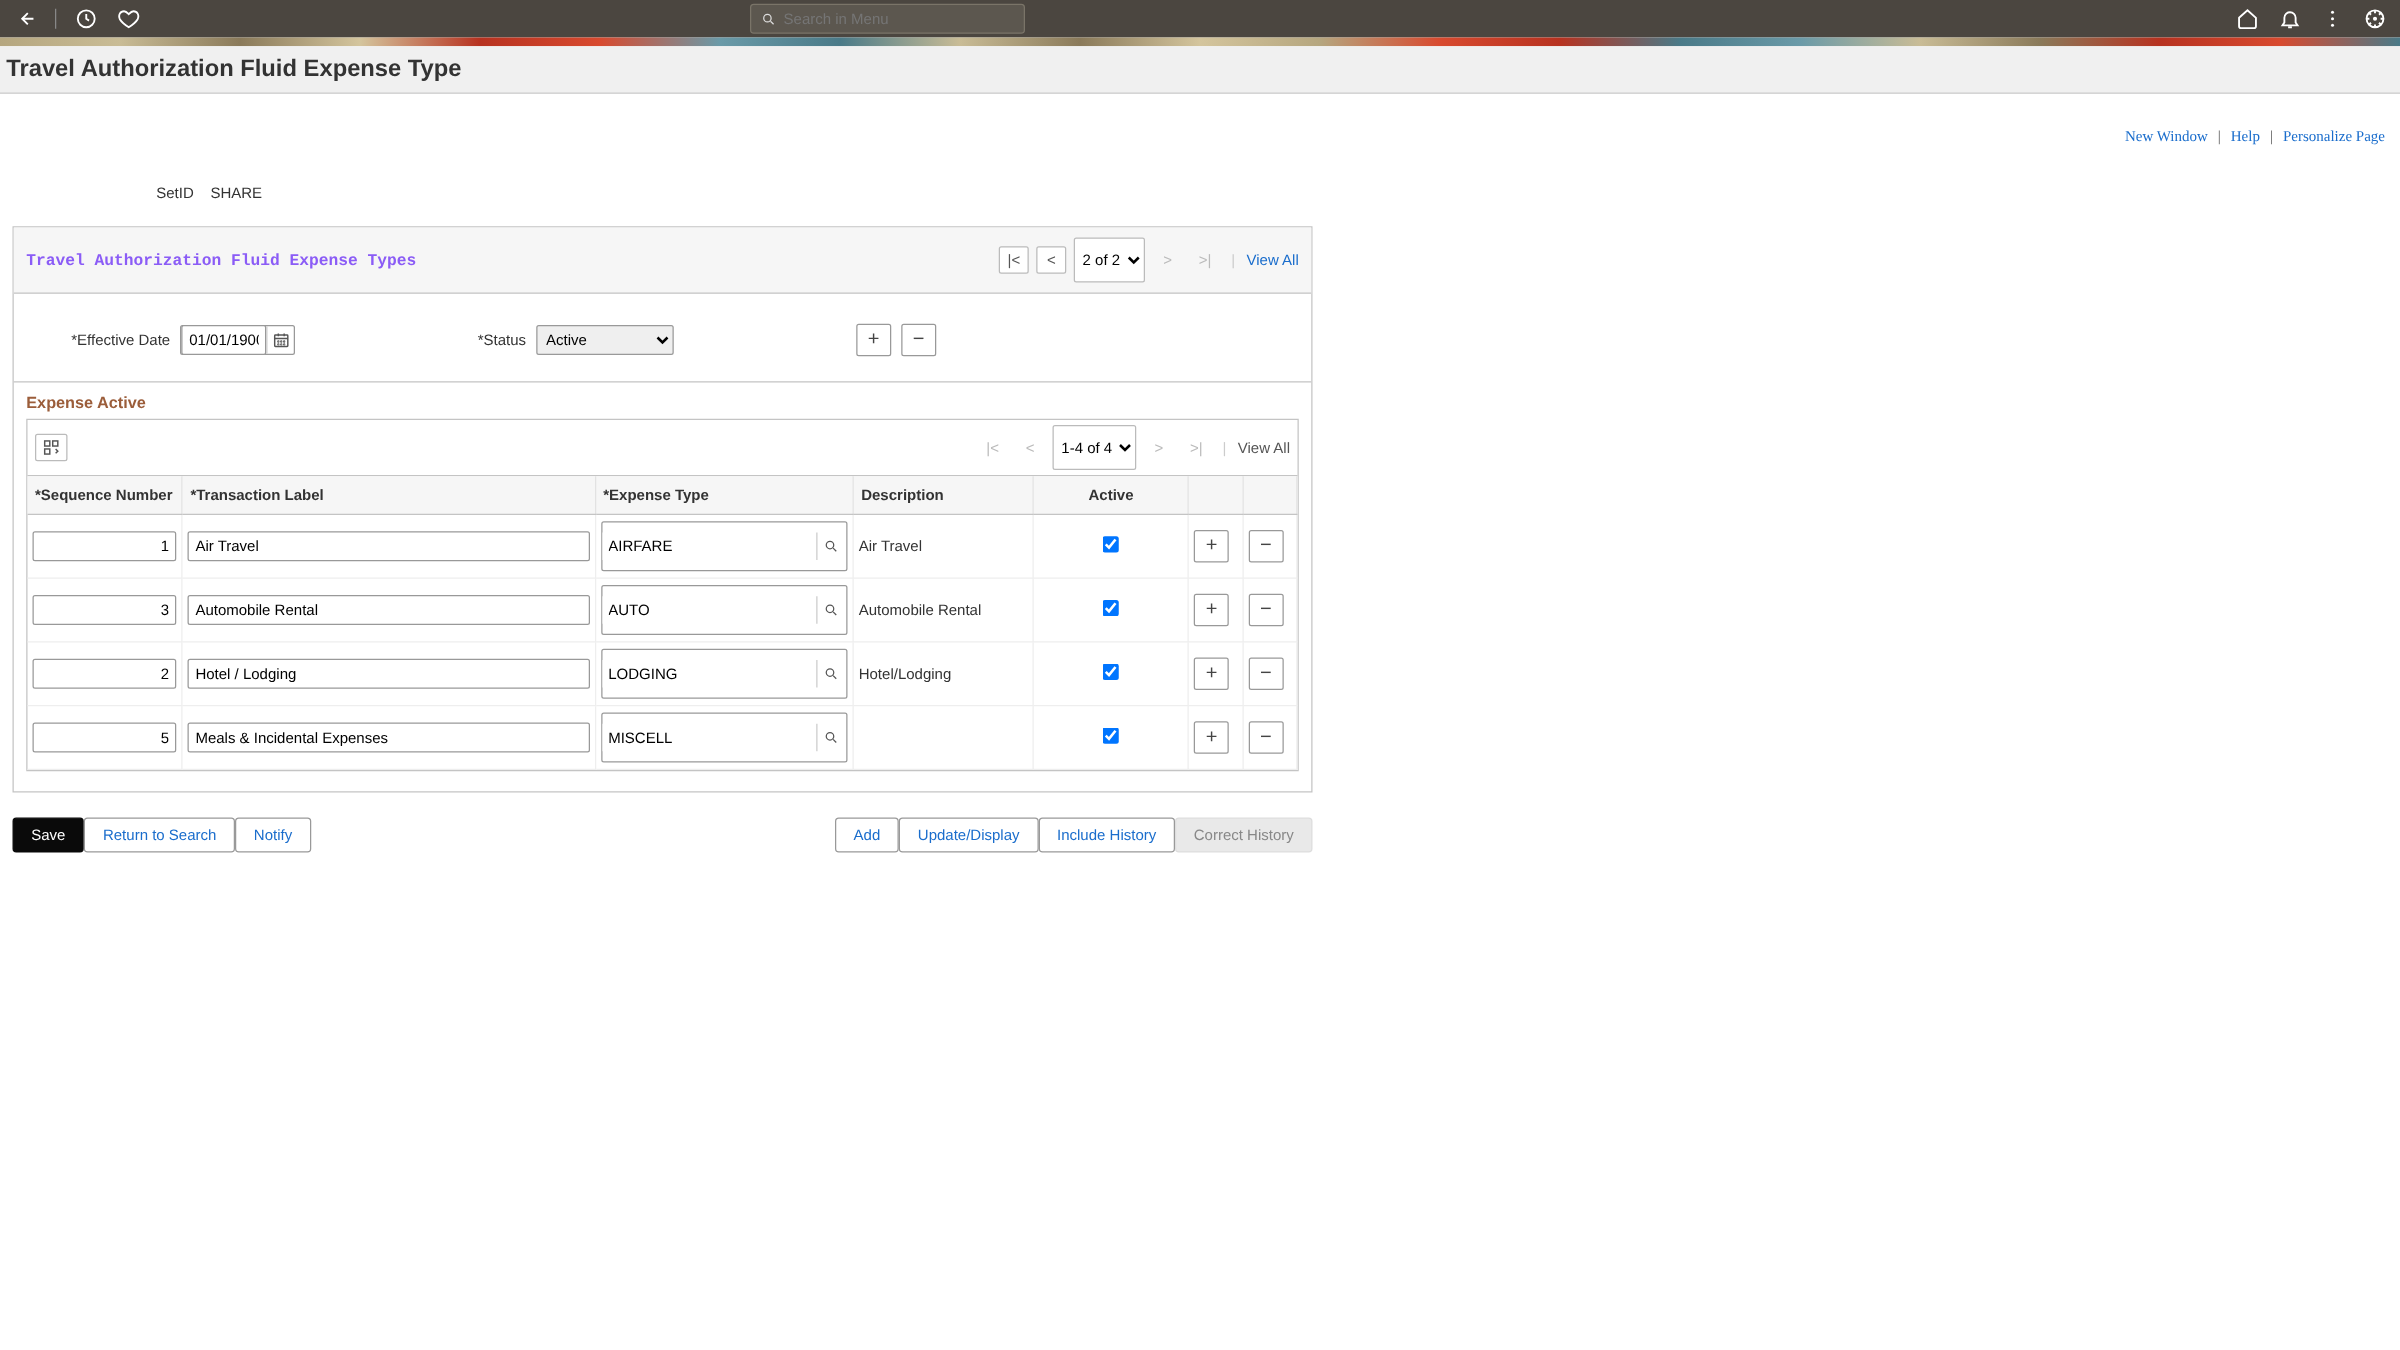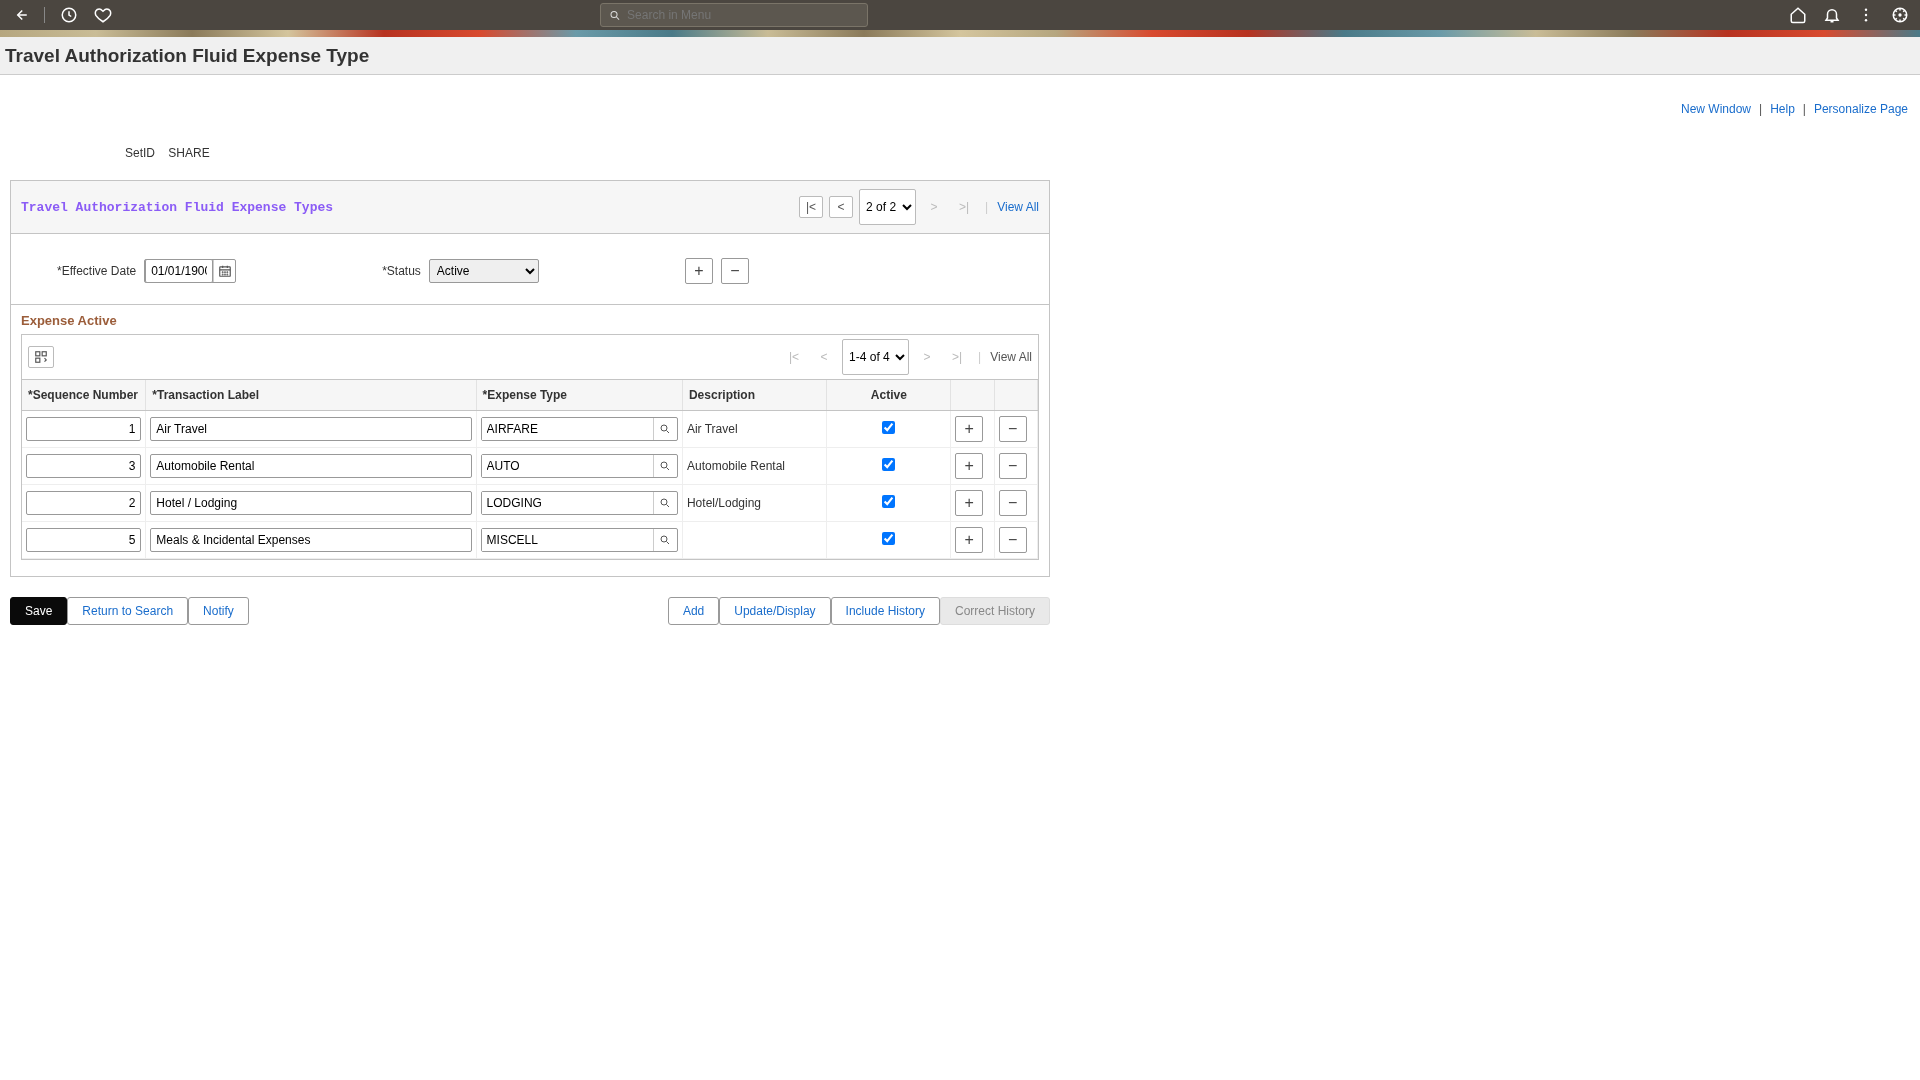--- a/index.html
+++ b/index.html
@@ -36,21 +36,21 @@
     .topbar-divider {
       width: 1px;
       height: 16px;
       background: #888;
     }
     .search-box {
       background: #5c574f;
       border: 1px solid #7a7468;
       border-radius: 3px;
       height: 24px;
-      width: 268px;
+      width: 220px;
       display: flex;
       align-items: center;
       padding: 0 8px;
       color: #ddd;
       position: absolute;
       left: 600px;
     }
     .search-box svg { width: 13px; height: 13px; margin-right: 6px; }
     .search-box input {
       background: transparent;
@@ -83,20 +83,21 @@
       font-size: 19px;
       font-weight: bold;
       color: #333;
     }
     .page-links {
       display: flex;
       gap: 8px;
       align-items: flex-end;
       font-size: 12px;
       padding-top: 25px;
+      font-family: Liberation Serif, serif;
     }
     .page-links a {
       color: #1a6dcc;
       text-decoration: none;
       cursor: pointer;
     }
     .page-links .sep { color: #555; }
     
     .content {
       padding: 0 10px;
@@ -269,21 +270,21 @@
       border-radius: 2px;
       padding: 0 5px;
       font-size: 12px;
     }
     .cell-input.right { text-align: right; }
     .lookup-wrap {
       display: flex;
       align-items: center;
       border: 1px solid #999;
       border-radius: 2px;
-      height: 24px;
+      height: 40px;
       width: 100%;
     }
     .lookup-wrap input {
       border: none;
       height: 22px;
       flex: 1;
       padding: 0 5px;
       font-size: 12px;
       outline: none;
     }

